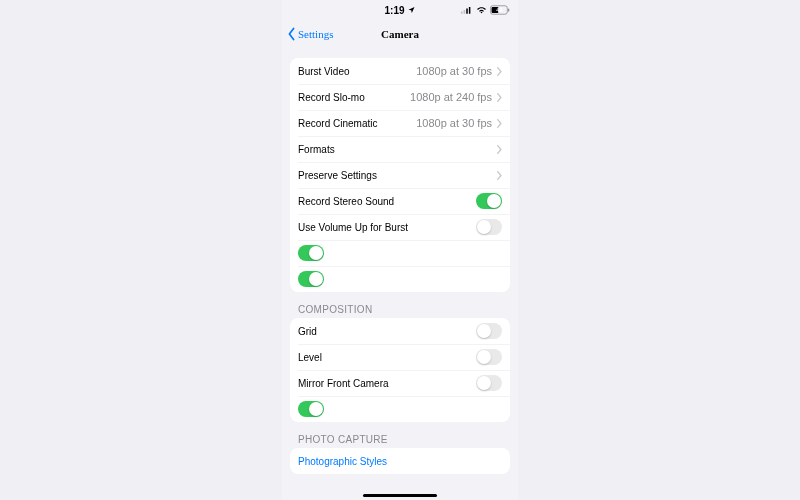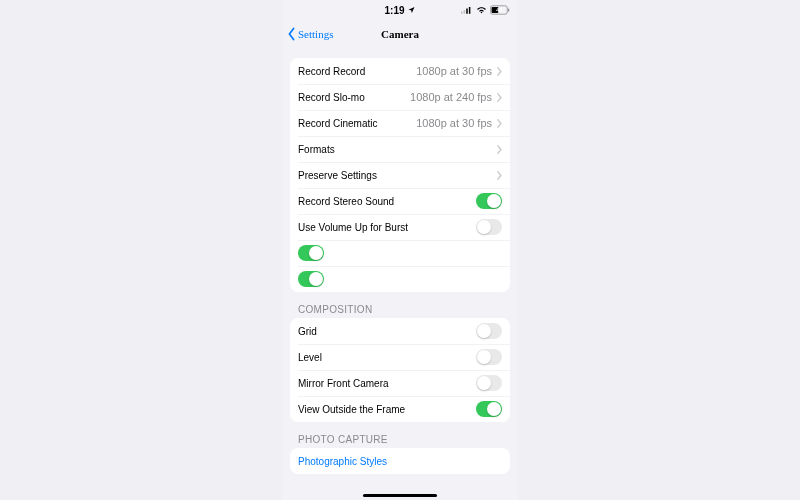--- a/index.html
+++ b/index.html
@@ -206,21 +206,21 @@
         </span>
         <span>Settings</span>
       </div>
       <div class="title">Camera</div>
     </div>
 
     <div class="content">
 
       <div class="group">
         <div class="row">
-          <span class="label">Record Record</span>
+          <span class="label">Burst Video</span>
           <span class="detail">1080p at 30 fps</span>
           <span class="chev">
               <svg width="6" height="9" viewBox="0 0 8 14">
                 <path d="M2 1l5 6-5 6" fill="none" stroke="#c7c7cc" stroke-width="2" stroke-linecap="round" stroke-linejoin="round"></path>
               </svg>
             </span>
         </div>
         <div class="row">
           <span class="label">Record Slo-mo</span>
           <span class="detail">1080p at 240 fps</span>
@@ -294,21 +294,20 @@
               <span class="knob"></span>
             </span>
         </div>
         <div class="row">
           <span class="label">Mirror Front Camera</span>
           <span class="toggle off">
               <span class="knob"></span>
             </span>
         </div>
         <div class="row">
-          <span class="label">View Outside the Frame</span>
           <span class="toggle on">
               <span class="knob"></span>
             </span>
         </div>
       </div>
 
       <div class="section-header">PHOTO CAPTURE</div>
 
       <div class="group">
         <div class="row link-row">

